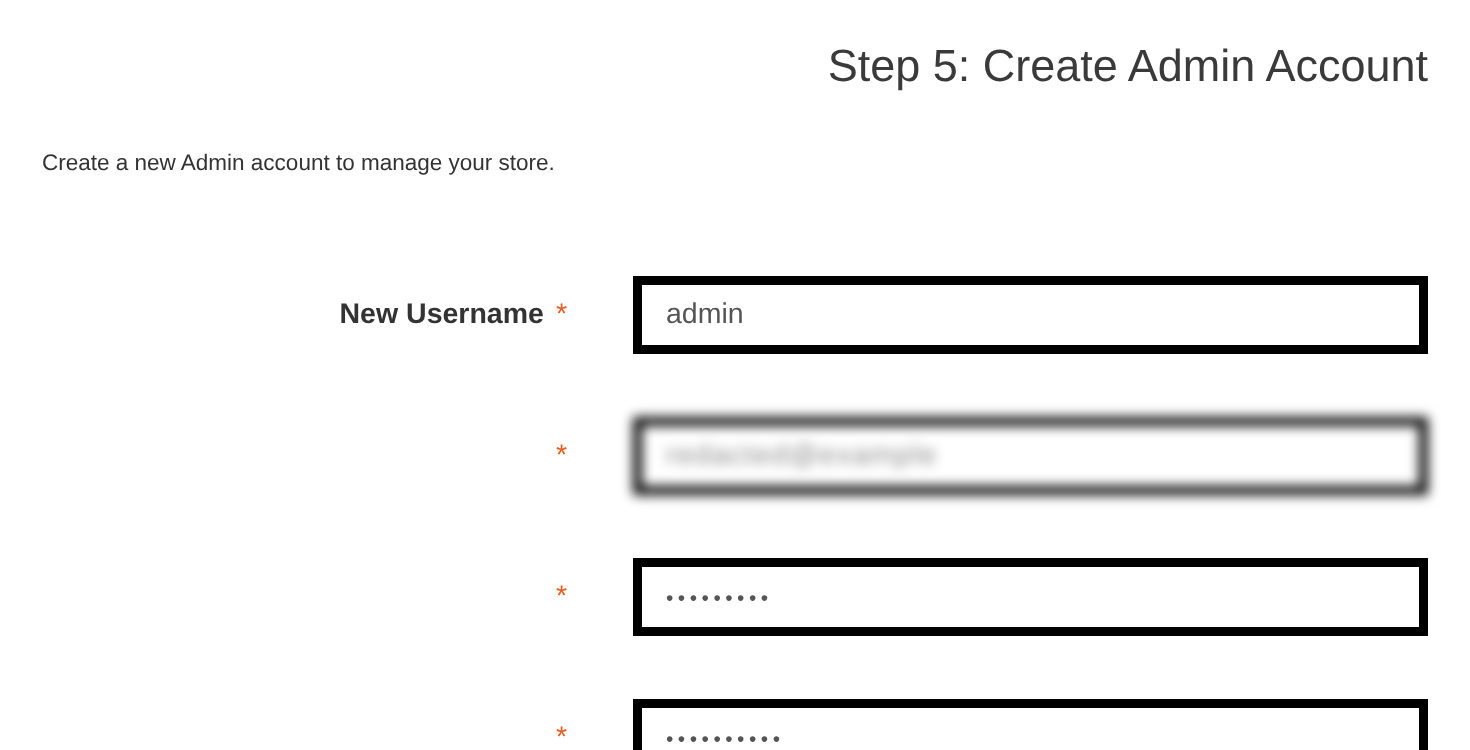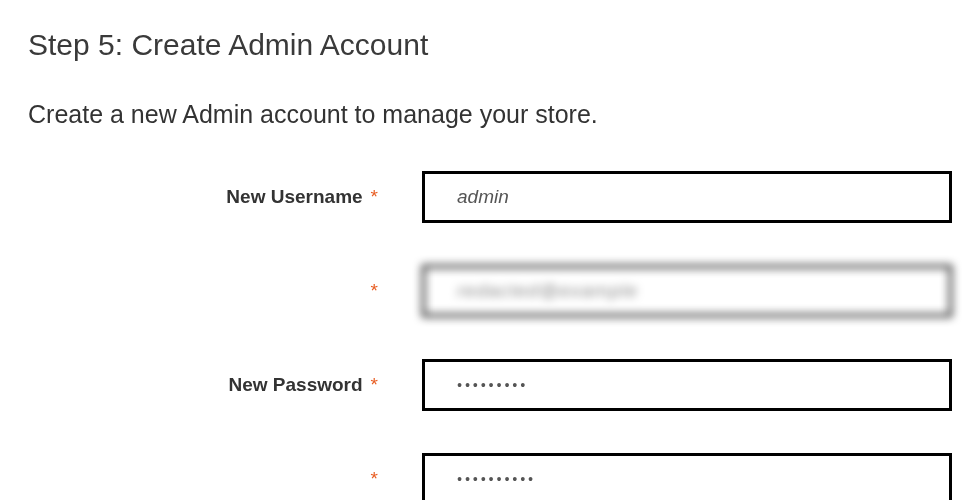--- a/index.html
+++ b/index.html
@@ -13,26 +13,27 @@
       width: 980px;
       height: 500px;
       padding: 28px 28px 0 28px;
       color: #333333;
     }
     .page-title {
       font-size: 30px;
       font-weight: 400;
       color: #3a3a3a;
       margin-bottom: 38px;
+      text-align: right;
     }
     .page-subtitle {
-      font-size: 25px;
+      font-size: 15px;
       font-weight: 400;
       color: #333333;
-      margin-bottom: 42px;
+      margin-bottom: 67px;
     }
     .form-row {
       display: flex;
       align-items: center;
       margin-bottom: 42px;
       gap: 12px;
     }
     .label-cell {
       width: 370px;
       text-align: right;
@@ -52,27 +53,26 @@
       margin-left: 8px;
       font-weight: 400;
     }
     .input-cell {
       flex: 1;
       padding-left: 22px;
     }
     .text-input {
       width: 530px;
       height: 52px;
-      border: 3px solid #000000;
-      padding: 0 32px;
+      border: 6px solid #000000;
+      padding: 0 16px;
       font-size: 19px;
       color: #555555;
       font-family: inherit;
       outline: none;
-      font-style: italic;
     }
     .blurred-text {
       filter: blur(4px);
       color: #888888;
       letter-spacing: 1px;
       user-select: none;
     }
     .password-dots {
       letter-spacing: 3px;
       font-size: 14px;
@@ -99,21 +99,20 @@
   <div class="label-cell">
     <span class="required-mark">*</span>
   </div>
   <div class="input-cell">
     <input type="text" class="text-input blurred-text" value="redacted@example" style="">
   </div>
 </div>
 
 <div class="form-row">
   <div class="label-cell">
-    <span class="field-label">New Password</span>
     <span class="required-mark">*</span>
   </div>
   <div class="input-cell">
     <input type="text" class="text-input password-dots" value="•••••••••" style="">
   </div>
 </div>
 
 <div class="form-row">
   <div class="label-cell">
     <span class="required-mark">*</span>

